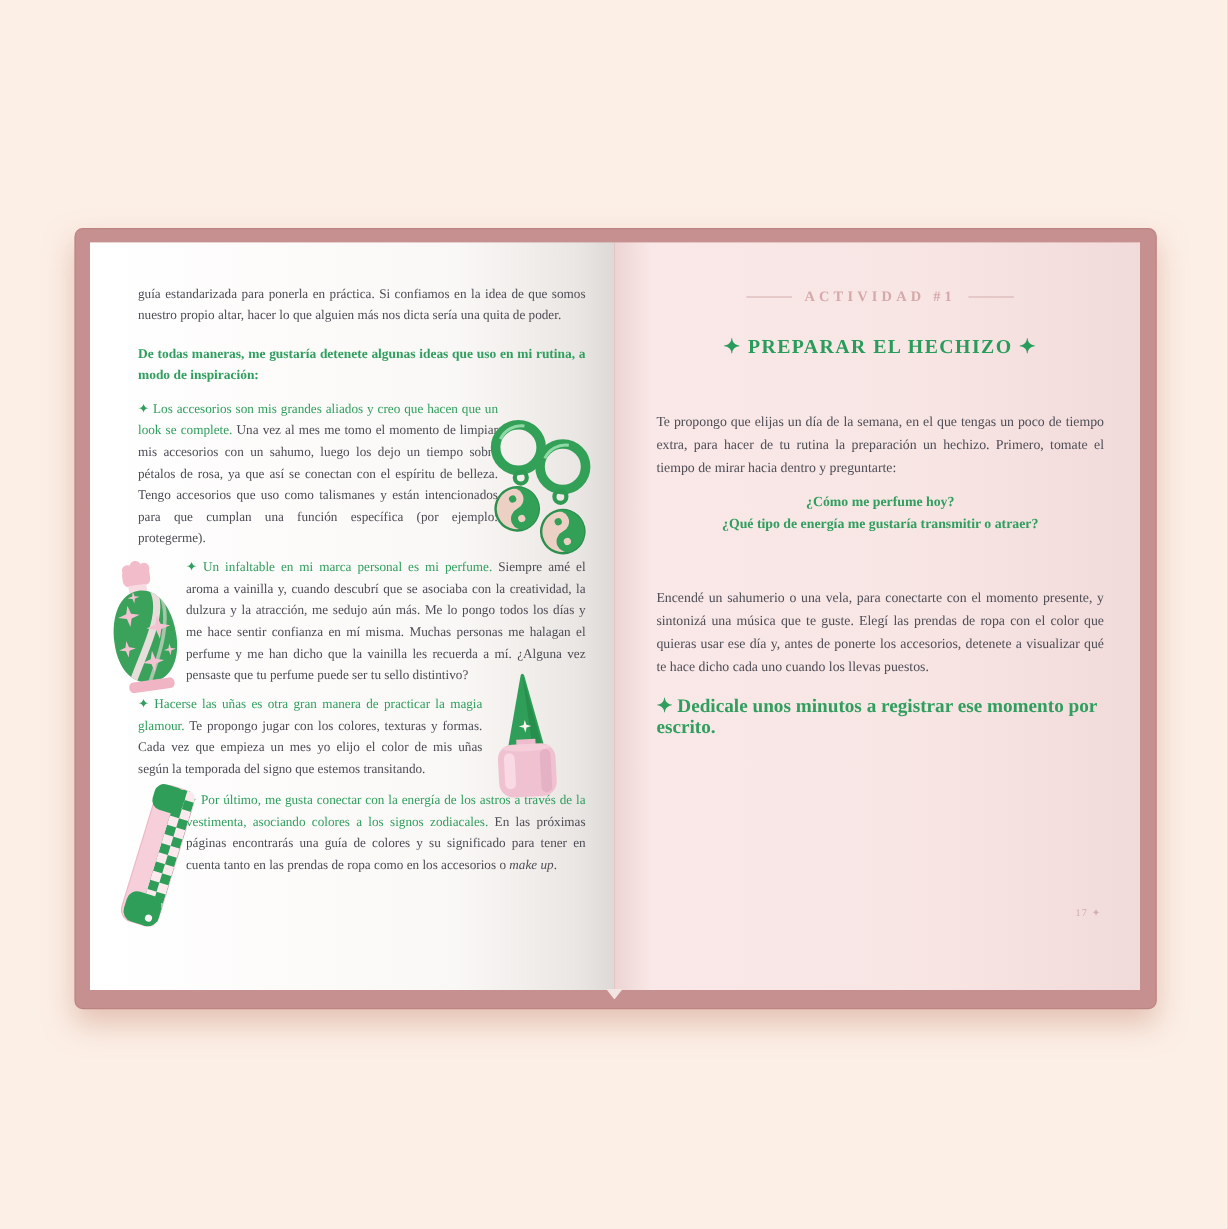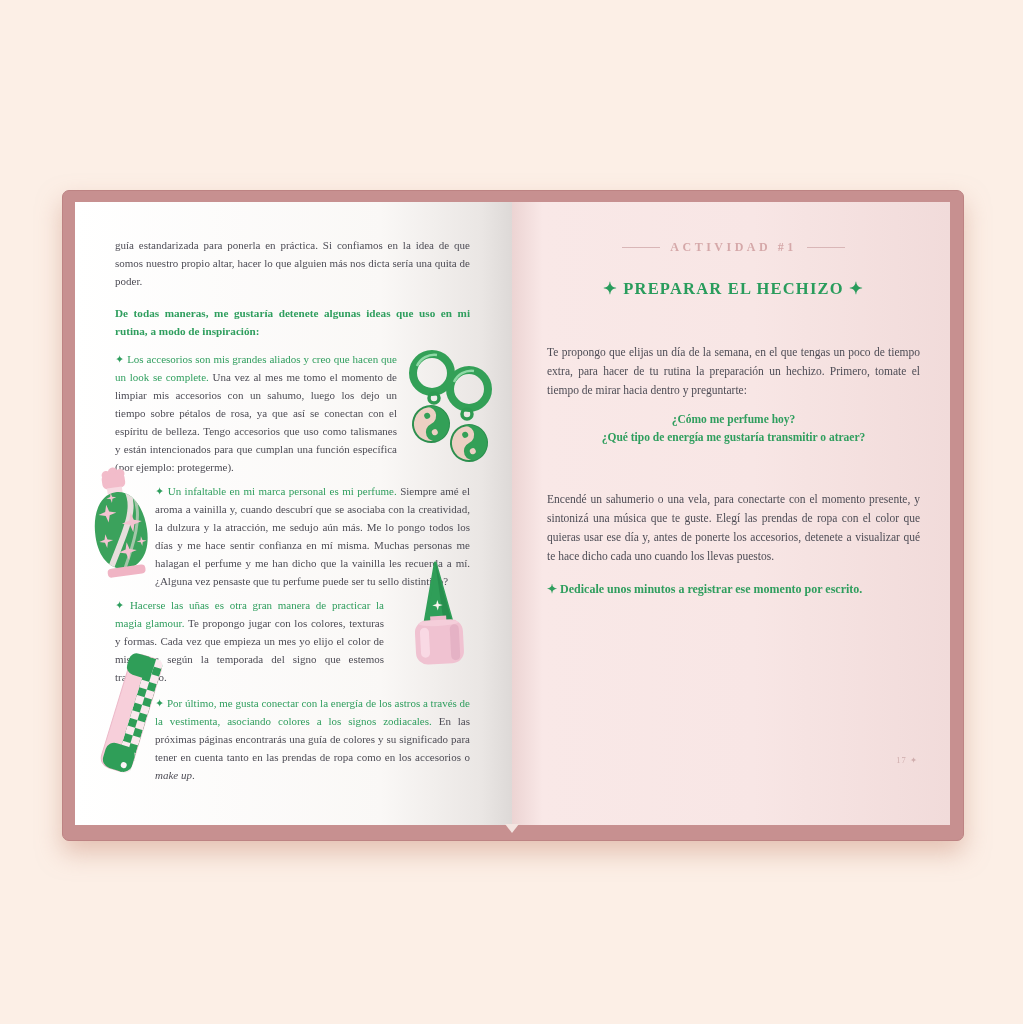--- a/index.html
+++ b/index.html
@@ -11,21 +11,21 @@
   
   .cover {
     position:absolute; left:62px; top:190px; width:900px; height:649px;
     background:#c79090; border:1px solid #bd8383; border-radius:7px;
     box-shadow:0 12px 24px rgba(205,150,130,.5);
   }
   .page { position:absolute; top:202px; height:623px; box-sizing:border-box; }
   .page-left {
     left:75px; width:437px;
     background:linear-gradient(to right,#ffffff,#faf8f6 70%,#eae6e4 93%,#ddd9d7);
-    padding:34px 42px 0 40px;
+    padding:34px 24px 0 40px;
   }
   .page-right {
     left:512px; width:438px;
     background:linear-gradient(to right,#ecd4d3,#f9e8e7 7%,#f8e6e5 55%,#f1dbda);
     padding:38px 30px 0 35px;
   }
   .notch {
     position:absolute; left:505px; top:824px; width:14px; height:9px;
     background:#f3e5e1; clip-path:polygon(0 0,100% 0,50% 100%);
   }
@@ -52,21 +52,21 @@
   .kicker-row { display:flex; align-items:center; justify-content:center; gap:10px; margin:0 0 24px; }
   .kline { width:38px; height:1px; background:#d9b6b7; }
   .kicker { font-size:12px; font-weight:bold; letter-spacing:3.5px; color:#d5a8a9; }
   .title {
     font-size:16.5px; font-weight:bold; letter-spacing:1.2px; color:#299c5c;
     text-align:center; margin:16px 0 16px;
   }
   .rbody { font-size:11.5px; line-height:19px; margin-bottom:10px;margin-top:44px; }
   .questions { margin:0 0 12px; }
   .question { font-size:11.5px; line-height:18px; font-weight:bold; color:#2f9e5e; text-align:center; }
-  .cta { font-weight:bold; color:#2f9e5e; font-size:12px; line-height:18px; margin:14px 0 0; text-align:left; }
+  .cta { font-weight:bold; color:#2f9e5e; font-size:16px; line-height:18px; margin:14px 0 0; text-align:left; }
   
   .ill { position:absolute; }
   .ill-earrings { left:330px; top:146px; }
   .ill-perfume  { left:4px;   top:262px; }
   .ill-polish   { left:330px; top:358px; }
   .ill-clip     { left:0px;   top:444px; }
 </style>
 </head>
 <body>
 

